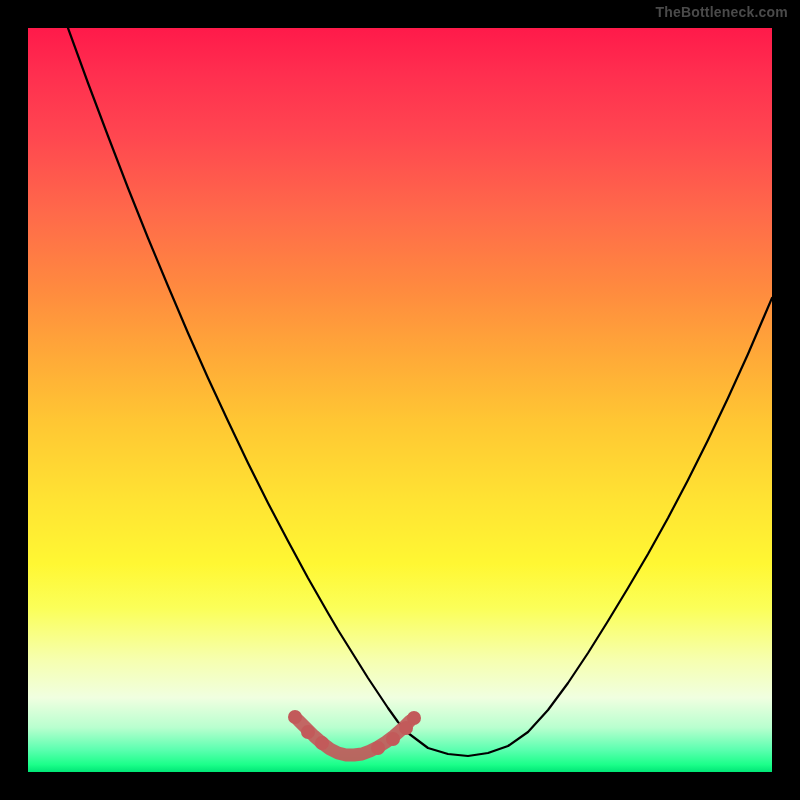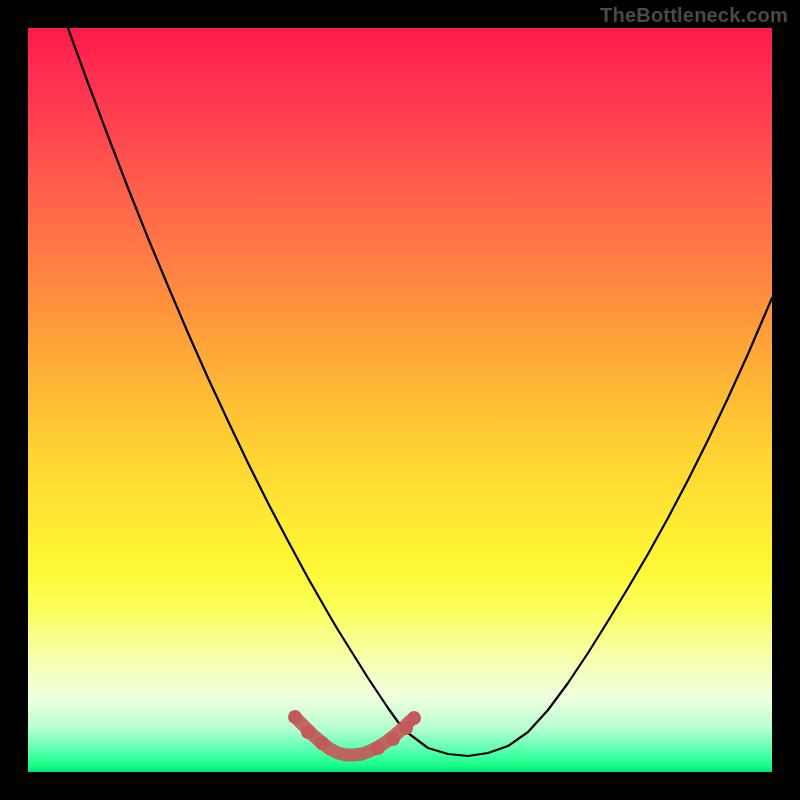--- a/index.html
+++ b/index.html
@@ -39,21 +39,21 @@
       #5cffb0 97%,
       #1cff8a 99%,
       #00e676 100%
     );
   }
   .watermark {
     position: absolute;
     top: 4px;
     right: 12px;
     font-family: Arial, Helvetica, sans-serif;
-    font-size: 20px;
+    font-size: 14px;
     font-weight: 600;
     color: #4a4a4a;
     letter-spacing: 0.2px;
     user-select: none;
   }
   svg.curve {
     position: absolute;
     inset: 0;
     width: 100%;
     height: 100%;

